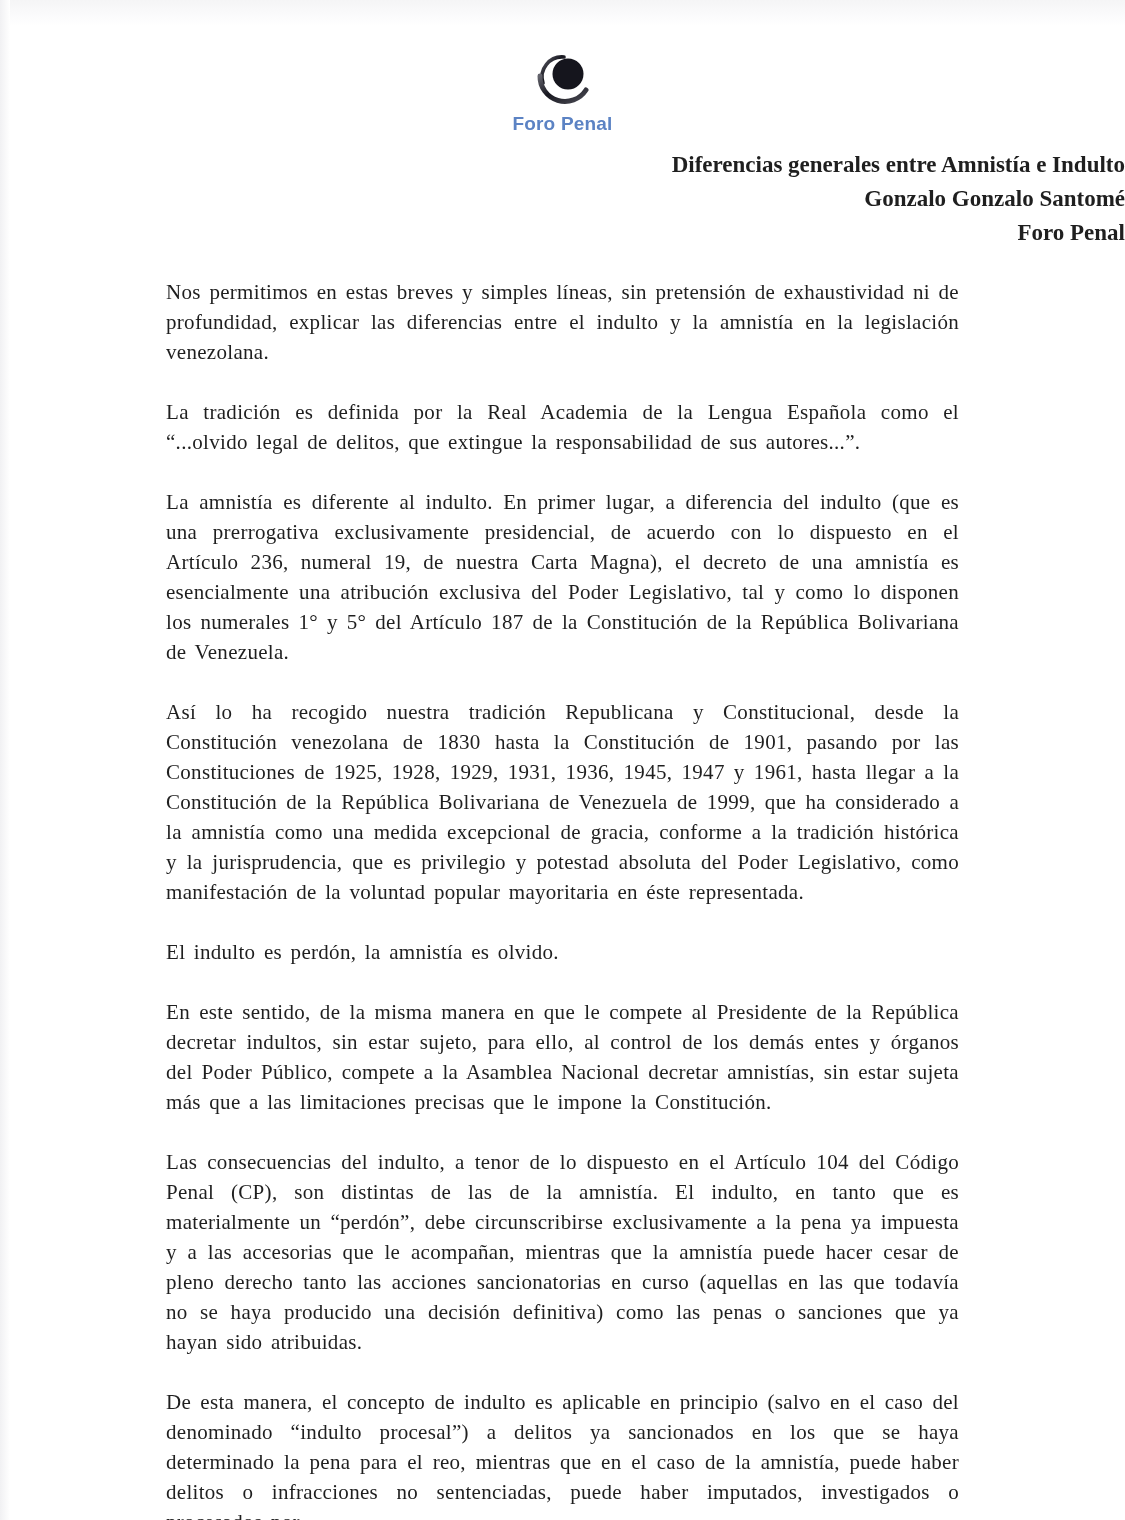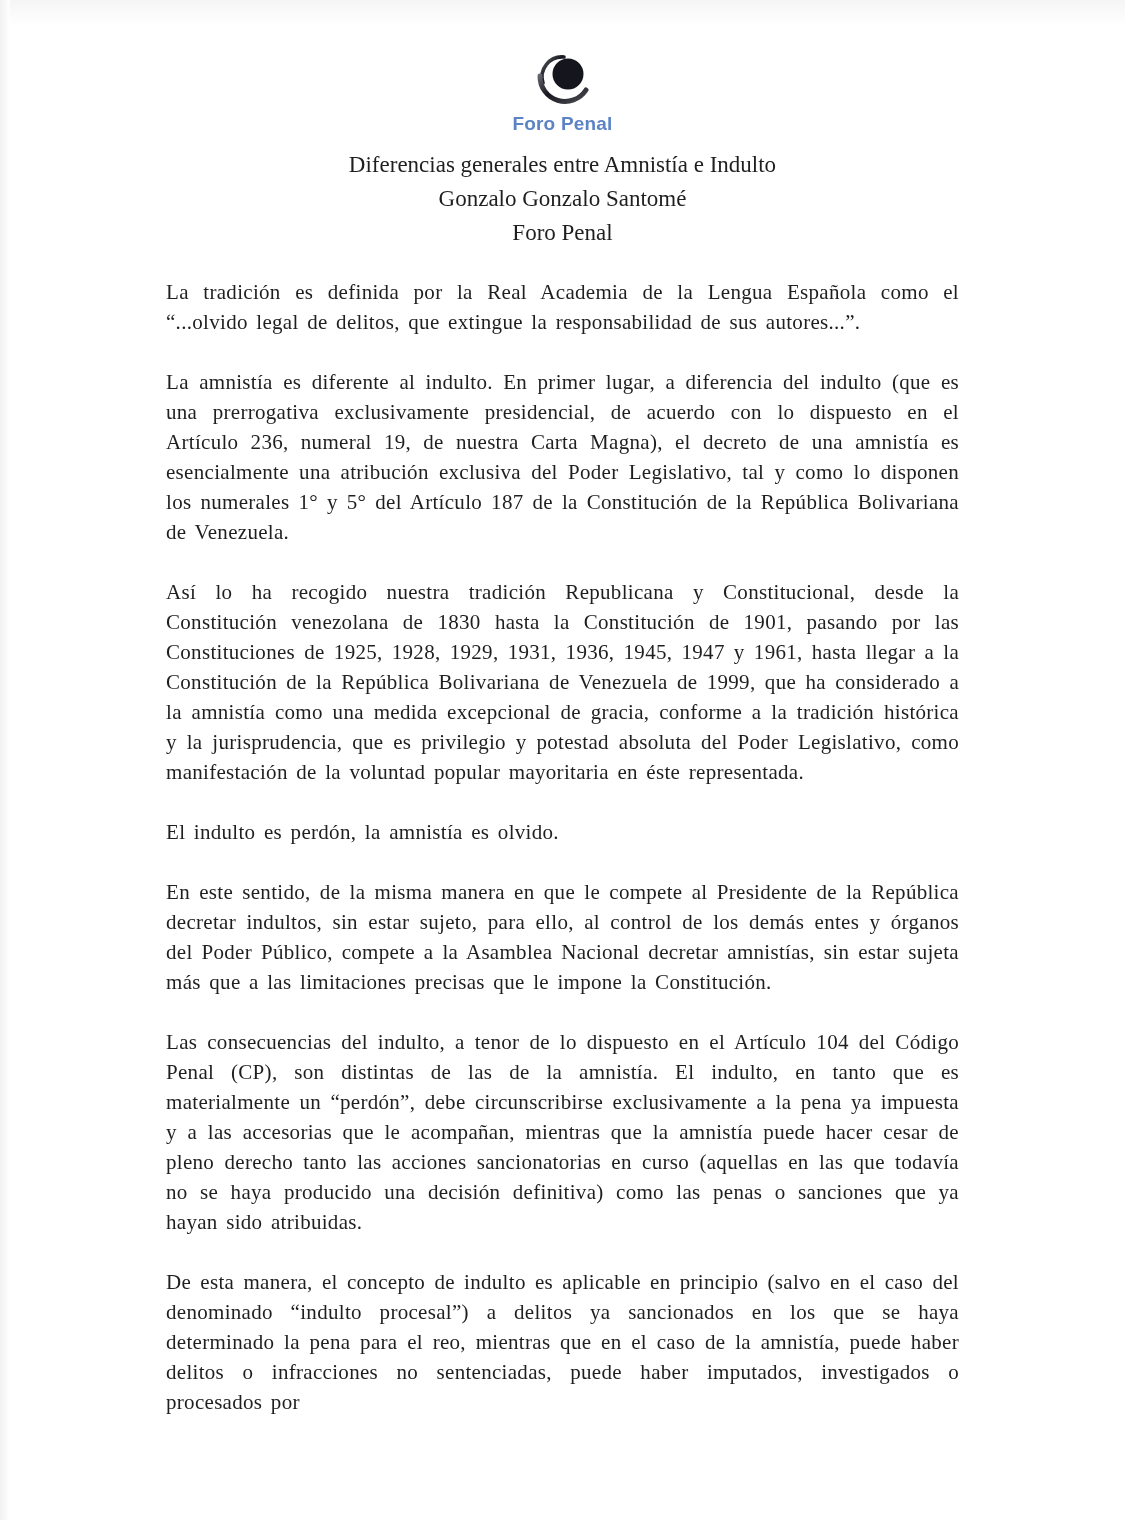--- a/index.html
+++ b/index.html
@@ -36,22 +36,22 @@
   .logo-block { text-align: center; }
   .logo-block svg { display: block; margin: 0 auto; }
   .logo-text {
     font-family: "Liberation Sans", sans-serif;
     font-weight: bold;
     font-size: 19px;
     letter-spacing: 0.2px;
     margin-top: 3px;
   }
   .doc-title, .doc-sub {
-    text-align: center;
-    font-weight: normal;
+    text-align: right;
+    font-weight: bold;
     font-size: 23px;
     line-height: 34px;
     margin: 0;
   }
   .doc-title { margin-top: 13px; }
   main.doc-body {
     width: 793px;
     margin: 27px auto 0 auto;
   }
   p.body-par {
@@ -89,20 +89,21 @@
       <div class="logo-text" style="color: rgb(92, 131, 196);">Foro Penal</div>
     </div>
 
     <h1 class="doc-title">Diferencias generales entre Amnistía e Indulto</h1>
     <div class="doc-sub">Gonzalo Gonzalo Santomé</div>
     <div class="doc-sub">Foro Penal</div>
   </header>
 
   <main class="doc-body">
     <div id="paragraphs">
+        <p class="body-par"><span>Nos permitimos en estas breves y simples líneas, sin pretensión de exhaustividad ni de profundidad, explicar las diferencias entre el indulto y la amnistía en la legislación venezolana.</span></p>
         <p class="body-par"><span>La tradición es definida por la Real Academia de la Lengua Española como el </span><span class="it">“...olvido legal de delitos, que extingue la responsabilidad de sus autores...”.</span></p>
         <p class="body-par"><span>La amnistía es diferente al indulto. En primer lugar, a diferencia del indulto (que es una prerrogativa exclusivamente presidencial, de acuerdo con lo dispuesto en el Artículo 236, numeral 19, de nuestra Carta Magna), el decreto de una amnistía es esencialmente una atribución exclusiva del Poder Legislativo, tal y como lo disponen los numerales 1° y 5° del Artículo 187 de la Constitución de la República Bolivariana de Venezuela.</span></p>
         <p class="body-par"><span>Así lo ha recogido nuestra tradición Republicana y Constitucional, desde la Constitución venezolana de 1830 hasta la Constitución de 1901, pasando por las Constituciones de 1925, 1928, 1929, 1931, 1936, 1945, 1947 y 1961, hasta llegar a la Constitución de la República Bolivariana de Venezuela de 1999, que ha considerado a la amnistía como una medida excepcional de gracia, conforme a la tradición histórica y la jurisprudencia, que es privilegio y potestad absoluta del Poder Legislativo, como manifestación de la voluntad popular mayoritaria en éste representada.</span></p>
         <p class="body-par"><span>El indulto es perdón, la amnistía es olvido.</span></p>
         <p class="body-par"><span>En este sentido, de la misma manera en que le compete al Presidente de la República decretar indultos, sin estar sujeto, para ello, al control de los demás entes y órganos del Poder Público, compete a la Asamblea Nacional decretar amnistías, sin estar sujeta más que a las limitaciones precisas que le impone la Constitución.</span></p>
         <p class="body-par"><span>Las consecuencias del indulto, a tenor de lo dispuesto en el Artículo 104 del Código Penal (CP), son distintas de las de la amnistía. El indulto, en tanto que es materialmente un “perdón”, debe circunscribirse exclusivamente a la pena ya impuesta y a las accesorias que le acompañan, mientras que la amnistía puede hacer cesar de pleno derecho tanto las acciones sancionatorias en curso (aquellas en las que todavía no se haya producido una decisión definitiva) como las penas o sanciones que ya hayan sido atribuidas.</span></p>
         <p class="body-par"><span>De esta manera, el concepto de indulto es aplicable en principio (salvo en el caso del denominado “indulto procesal”) a delitos ya sancionados en los que se haya determinado la pena para el reo, mientras que en el caso de la amnistía, puede haber delitos o infracciones no sentenciadas, puede haber imputados, investigados o procesados por</span></p>
       </div>
   </main>
 

